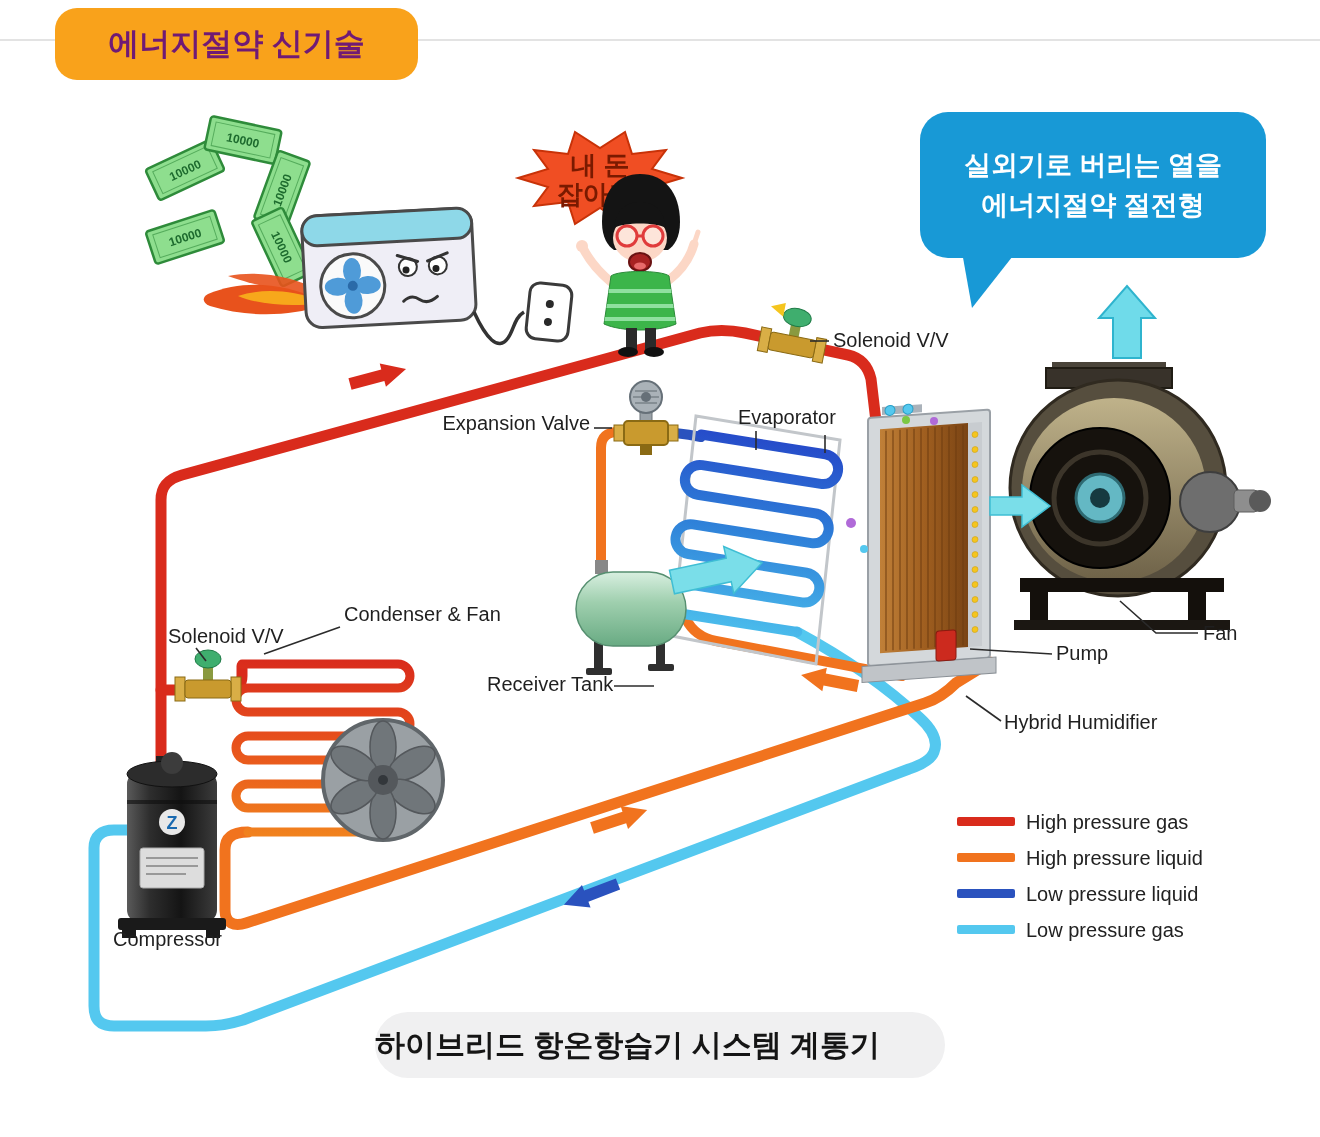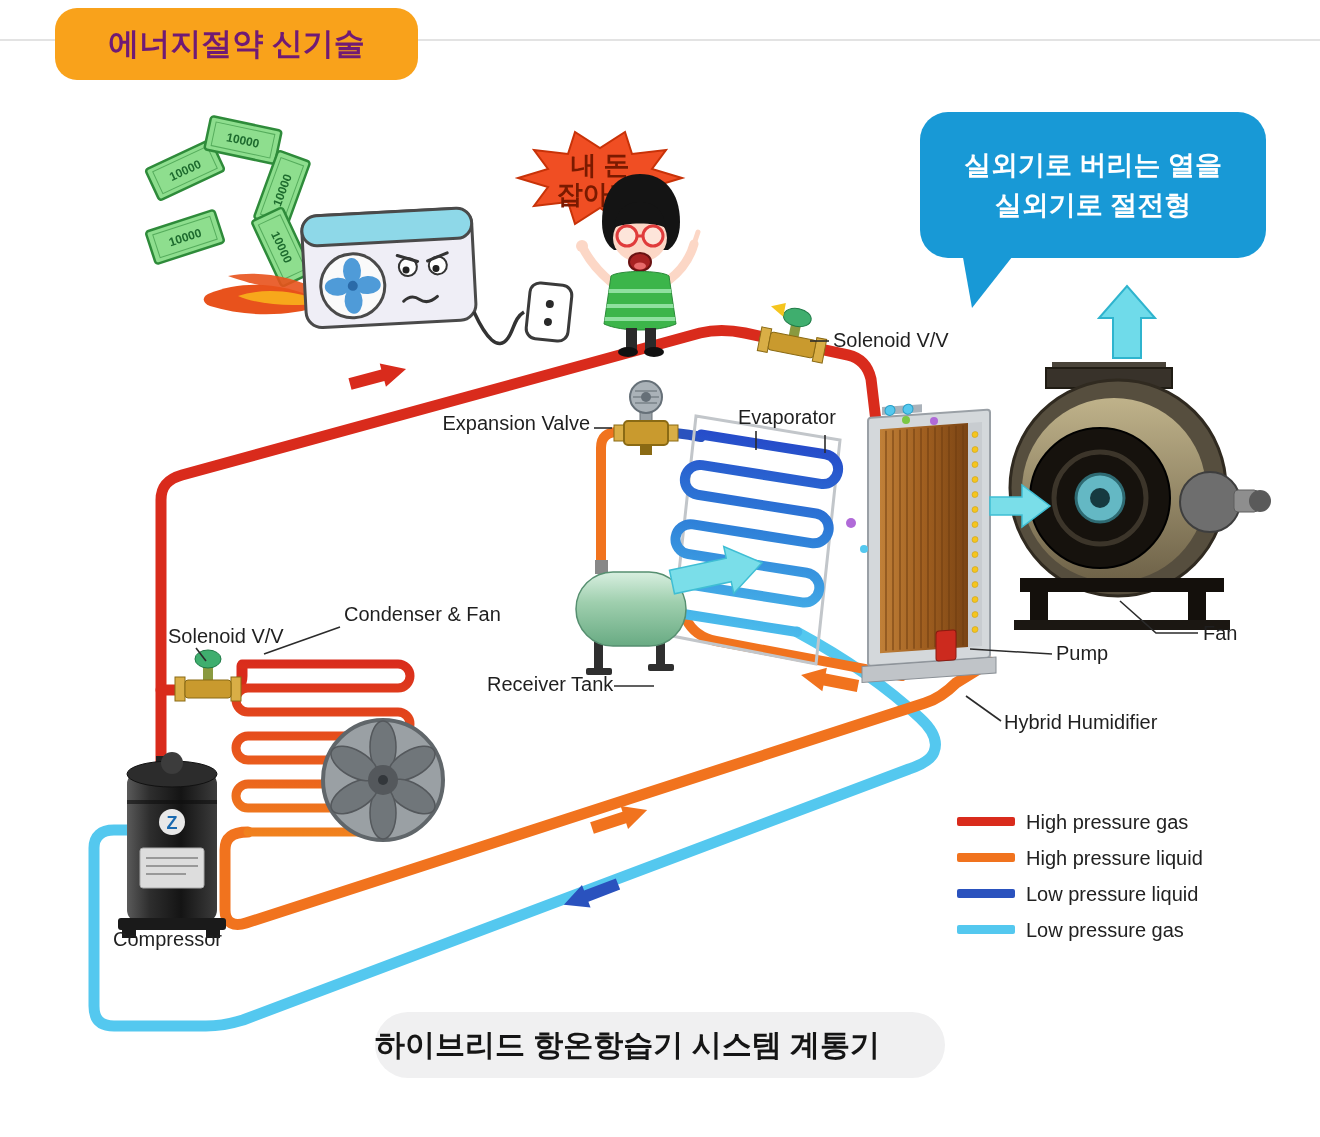--- a/index.html
+++ b/index.html
@@ -365,19 +365,19 @@
       </g>
     </g>
   </svg>
 
   <div class="badge-top">
     <span>에너지절약 신기술</span>
   </div>
 
   <div class="callout">
     <span>실외기로 버리는 열을</span>
-    <span>실외기로 절전형</span>
+    <span>에너지절약 절전형</span>
   </div>
 
   <div class="badge-bottom">
     <span>하이브리드 항온항습기 시스템 계통기</span>
   </div>
 </div>
 
 </body></html>

